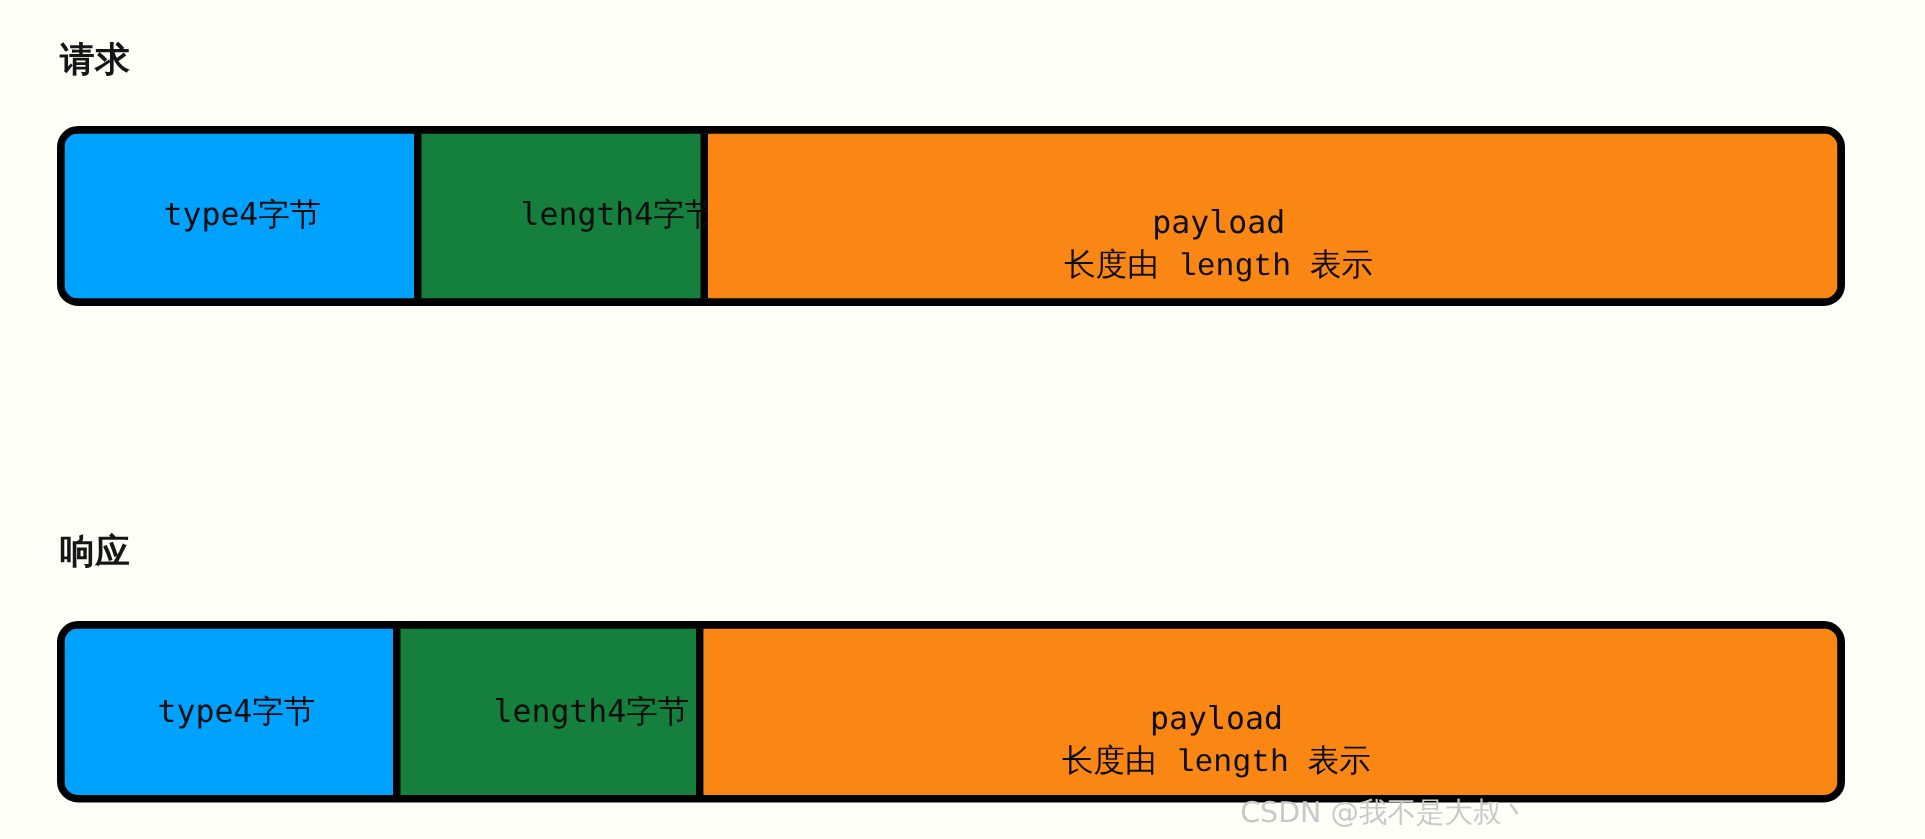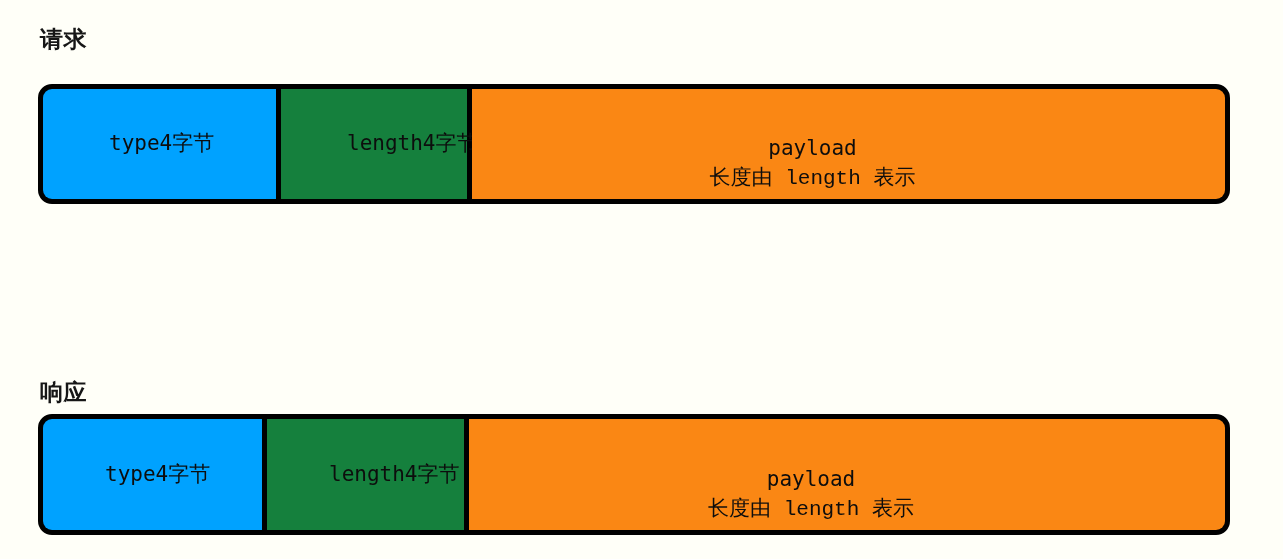--- a/index.html
+++ b/index.html
@@ -25,21 +25,21 @@
     position: absolute;
     font-family: "DejaVu Sans", "Liberation Sans", sans-serif;
     font-weight: bold;
     font-size: 23px;
     color: #161616;
     letter-spacing: 0.5px;
     white-space: nowrap;
   }
 
   #title-request { left: 40px; top: 24px; }
-  #title-response { left: 40px; top: 377px; }
+  #title-response { left: 40px; top: 352px; }
 
   
   .proto-bar {
     position: absolute;
     display: flex;
     box-sizing: border-box;
     border: 5px solid #000000;
     border-radius: 14px;
     overflow: hidden;
     background: #000;
@@ -148,14 +148,15 @@
     </div>
 
     <div class="seg seg-payload">
       <span class="seg-text">
           <span class="line-1">payload</span>
           <span class="line-2">长度由 length 表示</span>
         </span>
     </div>
   </div>
 
+  <div class="watermark">CSDN @我不是大叔丶</div>
 
 </div>
 
 </body></html>

